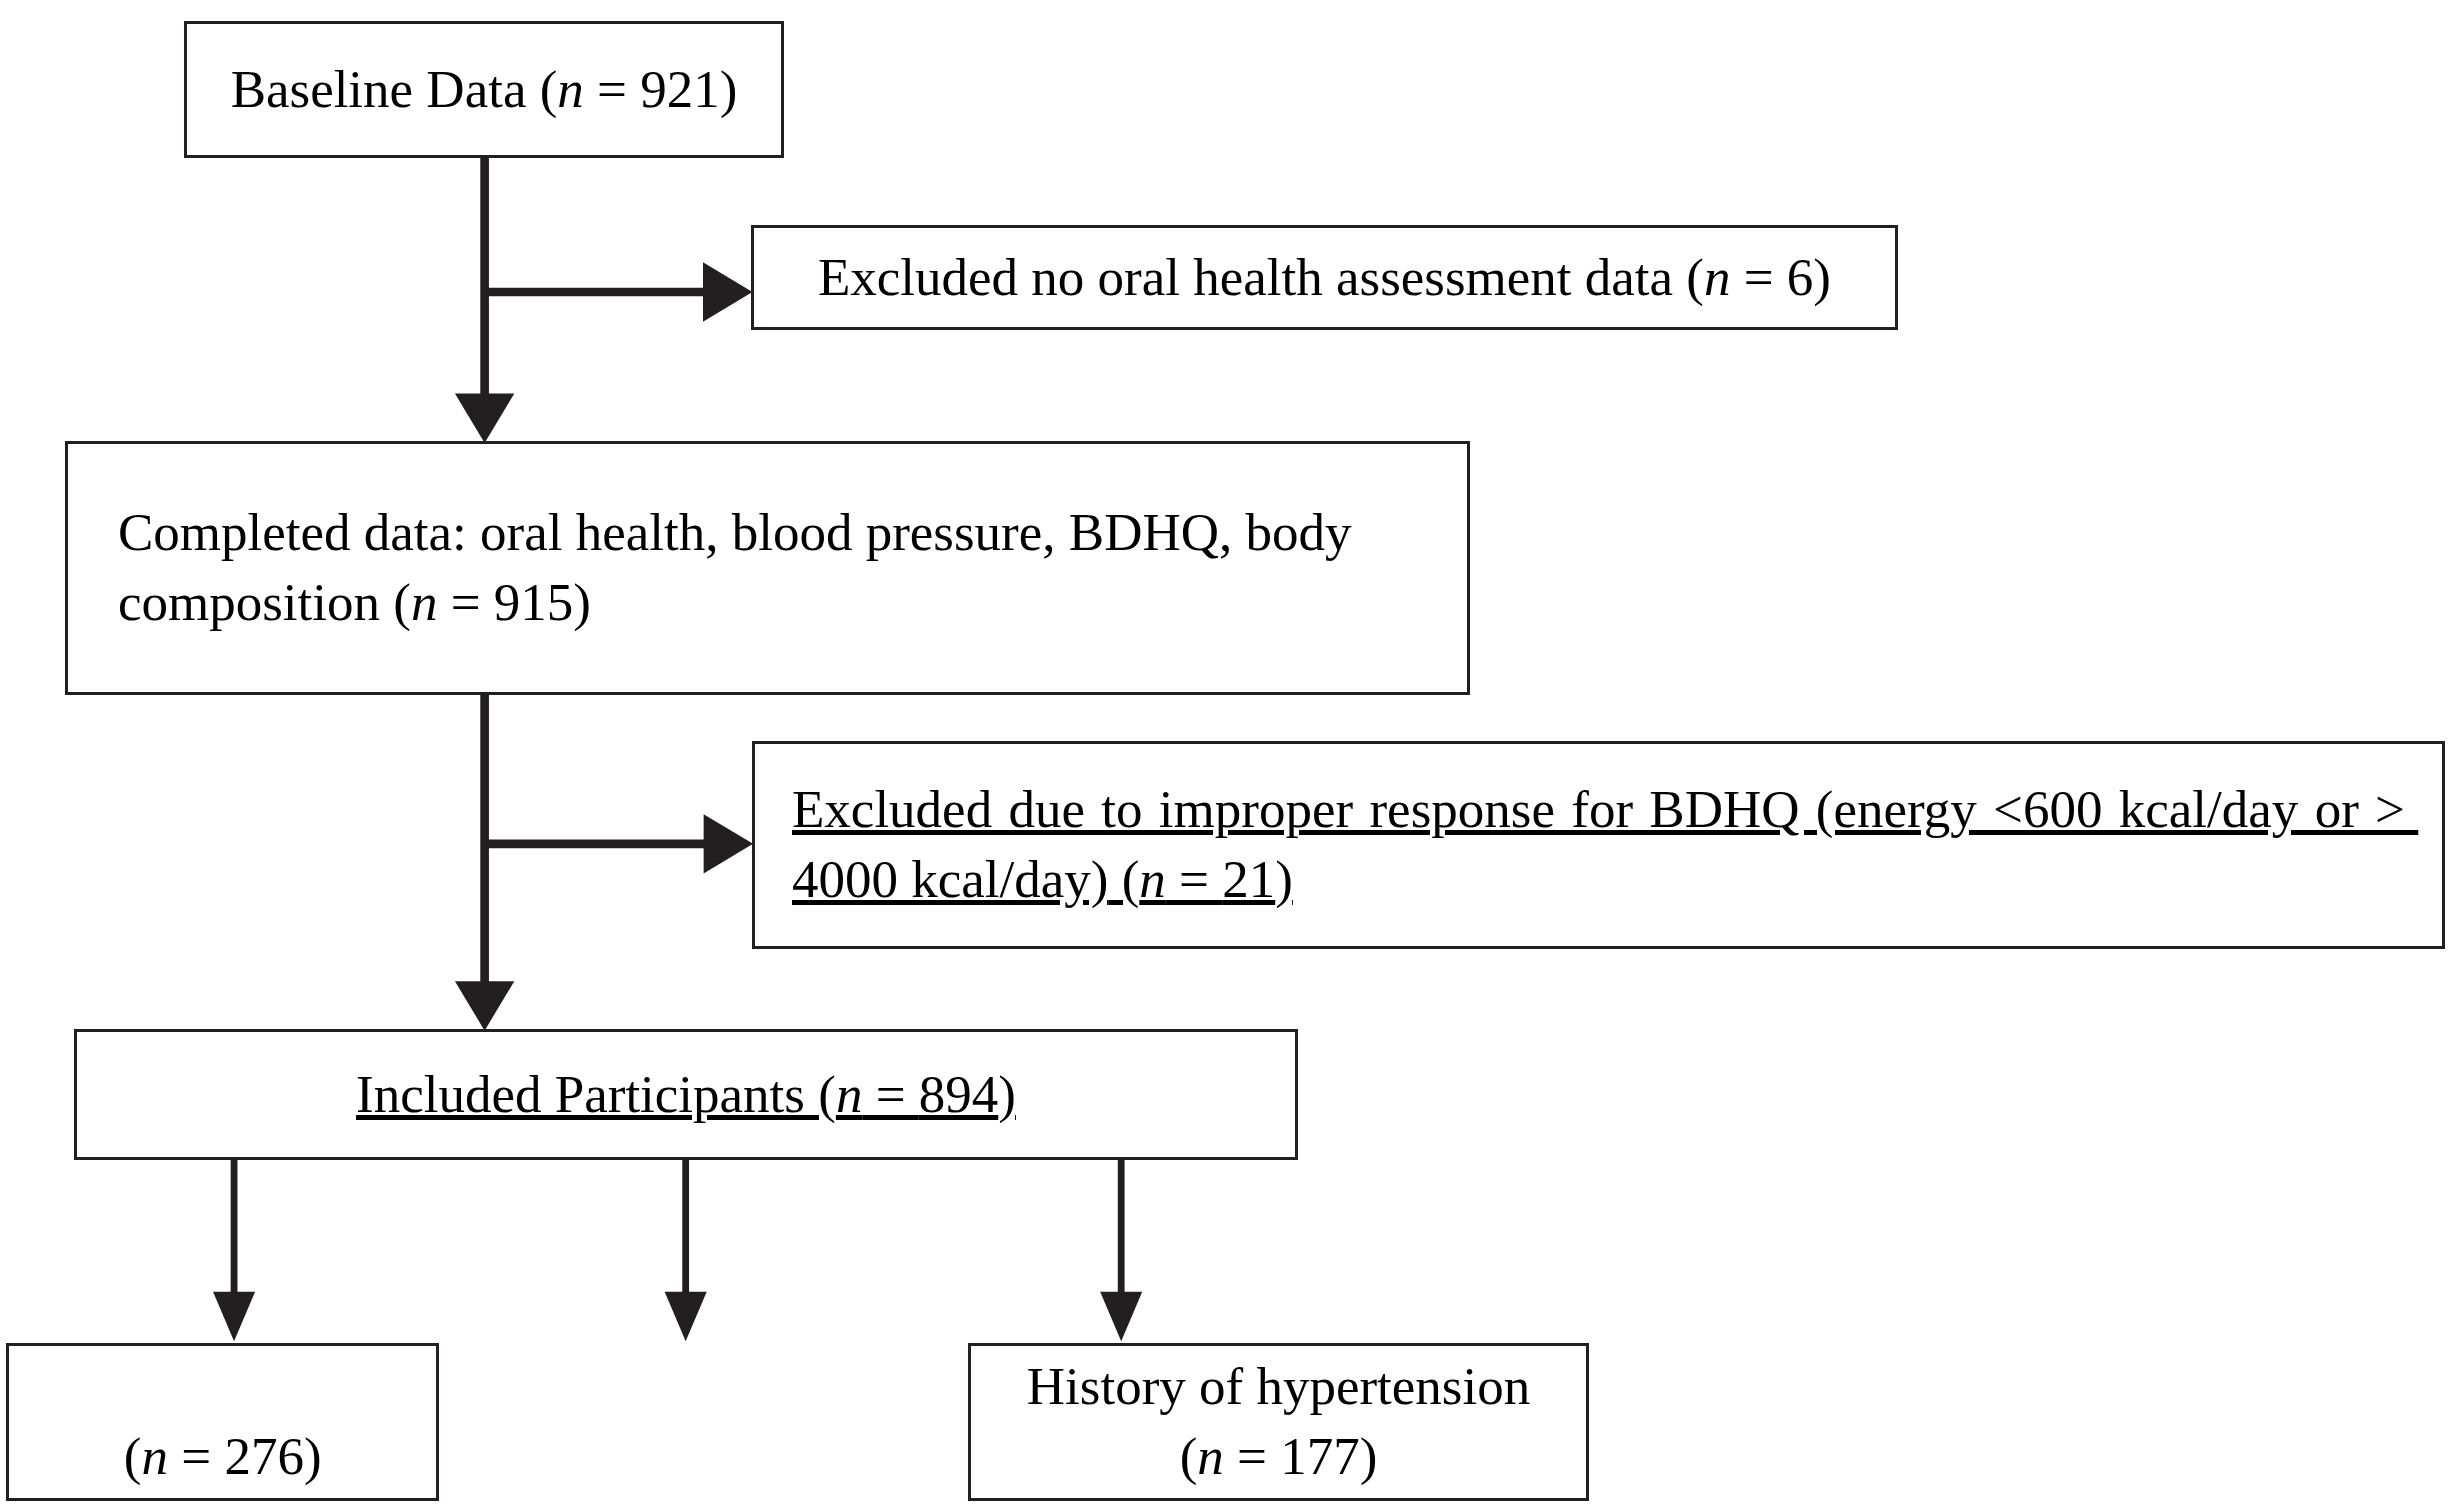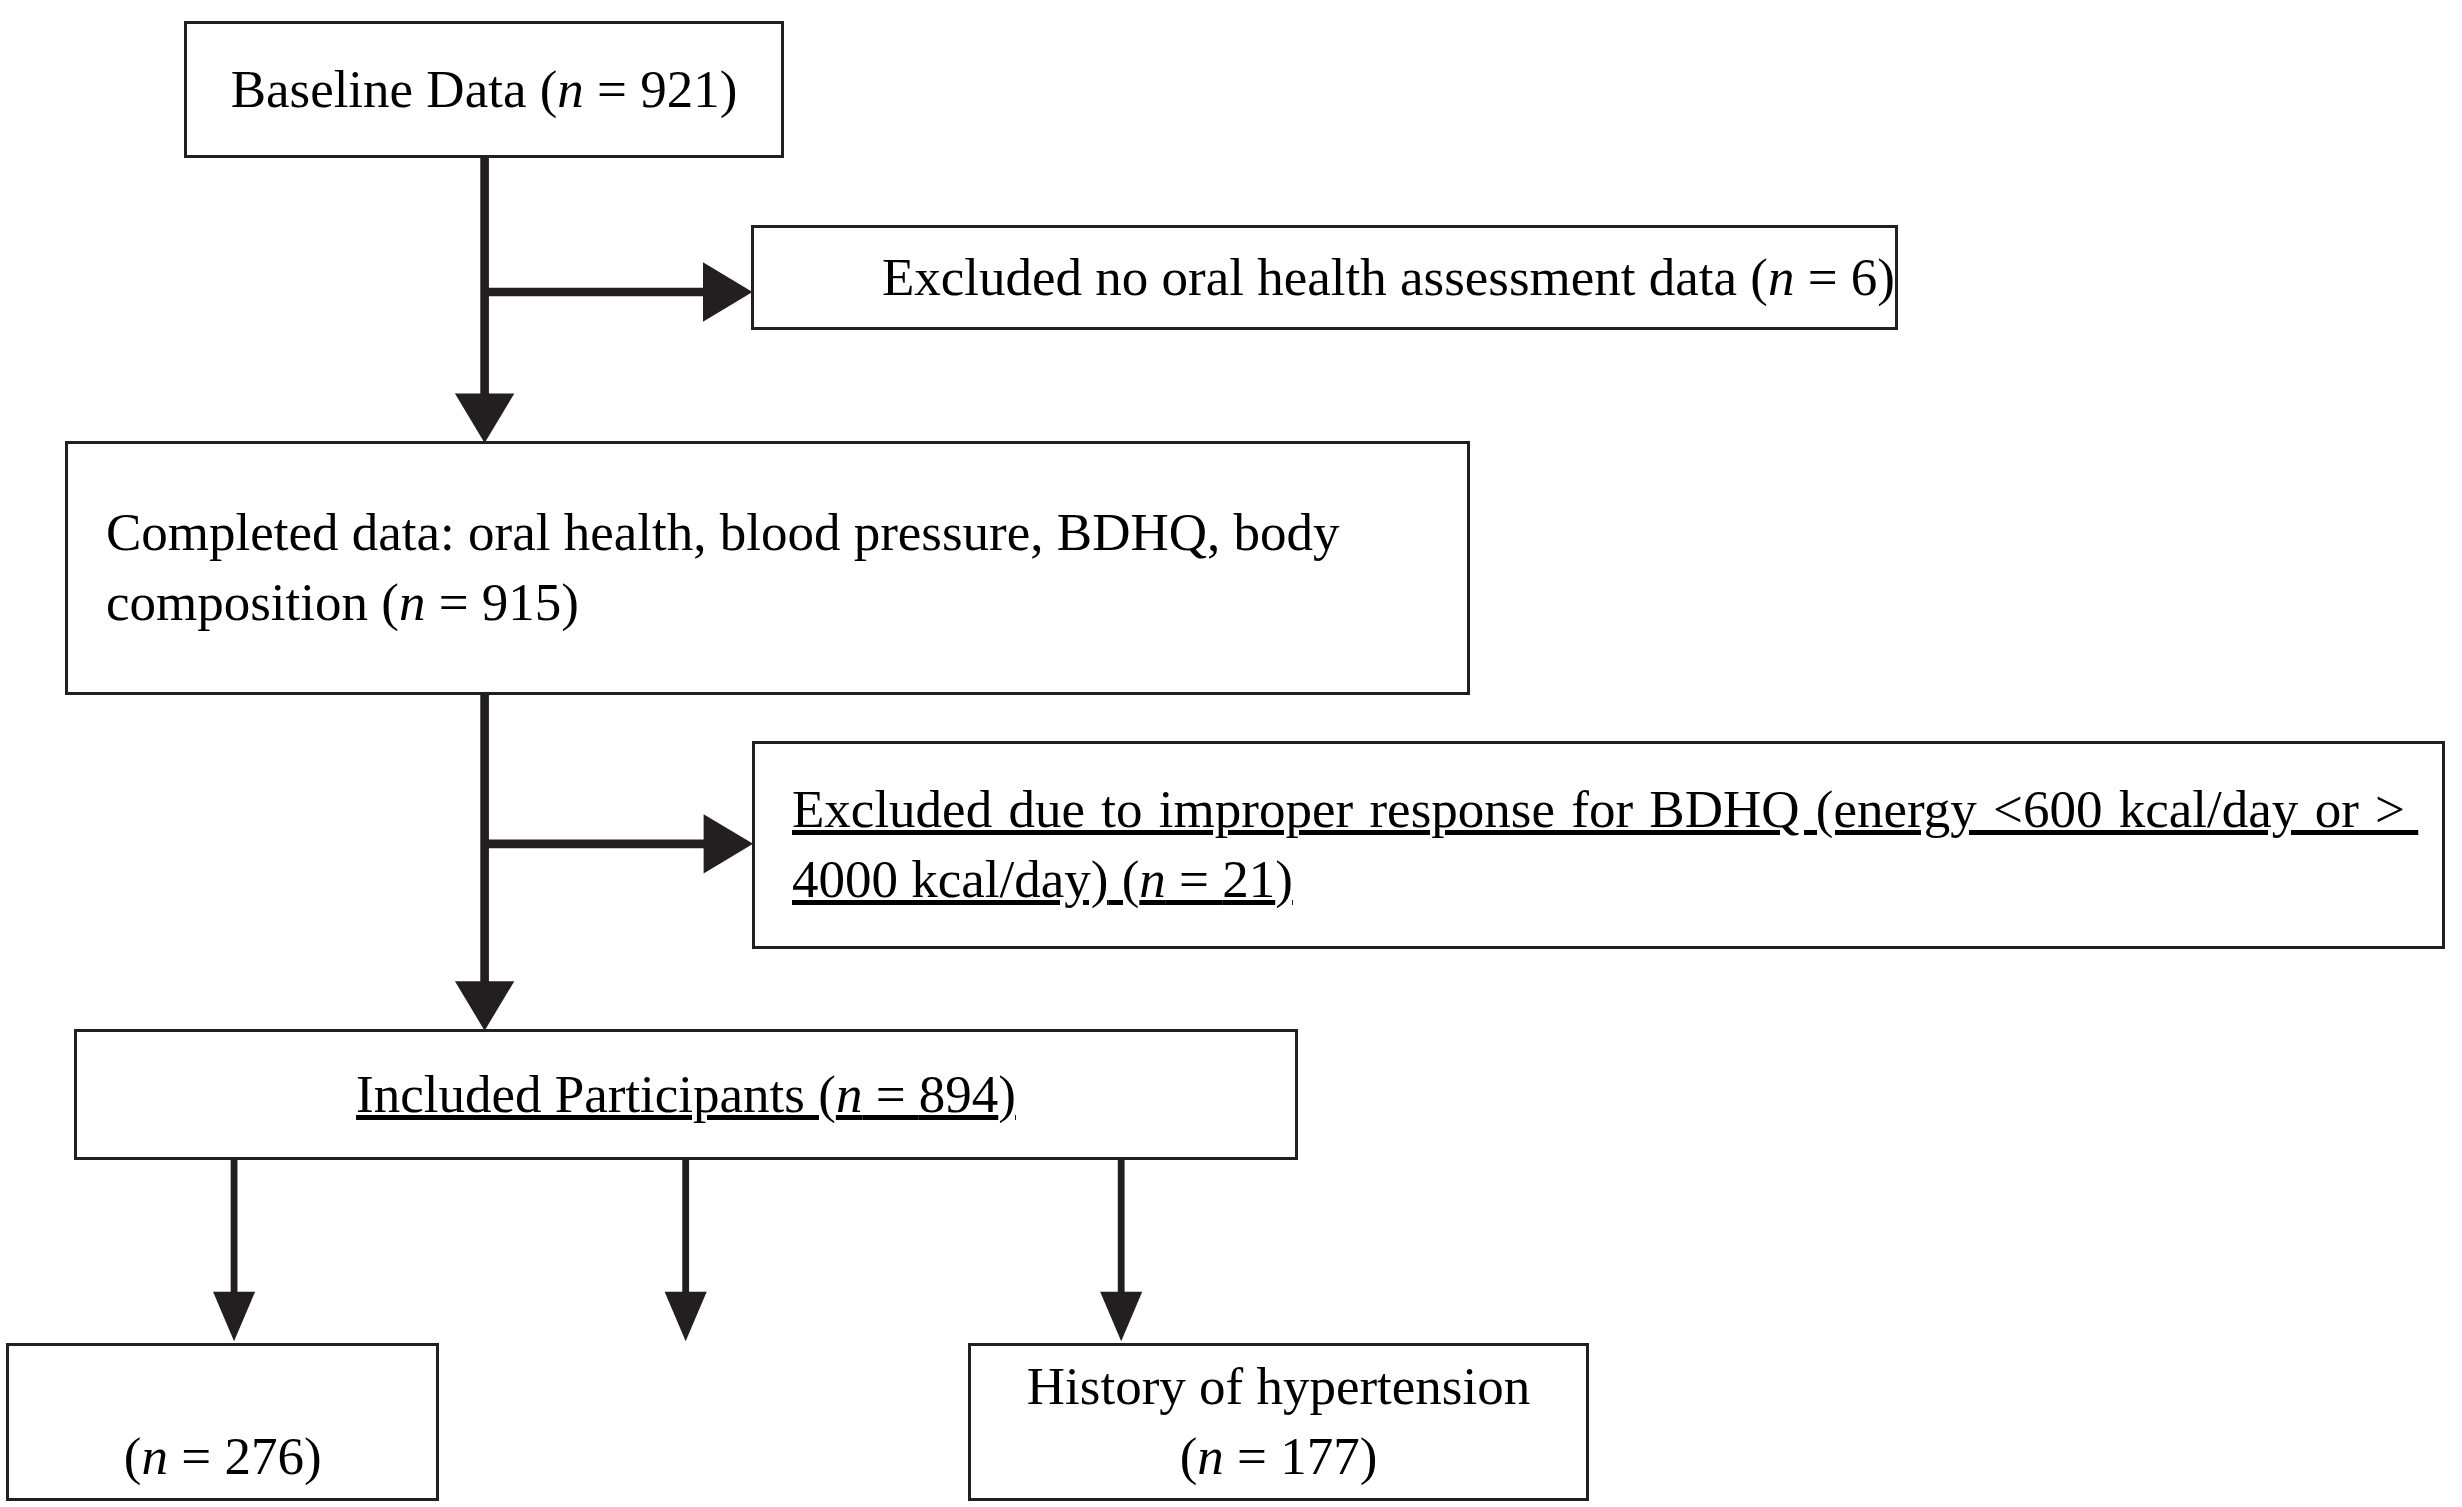--- a/index.html
+++ b/index.html
@@ -27,21 +27,21 @@
     display: flex;
     flex-direction: column;
     justify-content: center;
   }
   .node .txt {
     font-size: 53px;
     line-height: 1.32;
     white-space: pre-wrap;
   }
   .align-center .txt { text-align: center; }
-  .align-left   .txt { text-align: left; padding: 0 38px; }
+  .align-left   .txt { text-align: left; padding: 0 50px; }
   .align-just   .txt { text-align: justify; text-align-last: left; padding: 0 37px; }
 
   .ital { font-style: italic; }
 
   
   #wires {
     position: absolute;
     left: 0; top: 0;
     width: 2462px;
     height: 1507px;
@@ -86,21 +86,21 @@
     <g>
       <line x1="1812" y1="1875" x2="1812" y2="2108" stroke="#231f20" stroke-width="11"></line>
       <polygon points="1812,2168 1778,2088 1846,2088" fill="#231f20"></polygon>
     </g>
   </svg>
 
   <div class="node align-center" style="left:184px; top:21px; width:600px; height:137px;font-family:Liberation Serif, serif;">
     <div class="txt"><span>Baseline Data</span> (<span class="ital">n</span> = <span>921</span>)</div>
   </div>
 
-  <div class="node align-center" style="left:751px; top:225px; width:1147px; height:105px;align-items:flex-end;">
+  <div class="node align-center" style="left:751px; top:225px; width:1147px; height:105px;">
     <div class="txt"><span>Excluded no oral health assessment data</span> (<span class="ital">n</span> = <span>6</span>)</div>
   </div>
 
   <div class="node align-left" style="left:65px; top:441px; width:1405px; height:254px;">
     <div class="txt"><span>Completed data: oral health, blood pressure, BDHQ, body composition</span> (<span class="ital">n</span> = <span>915</span>)</div>
   </div>
 
   <div class="node align-just" style="left:752px; top:741px; width:1693px; height:208px;text-decoration:underline;">
     <div class="txt"><span>Excluded due to improper response for BDHQ (energy &lt;600 kcal/day or &gt; 4000 kcal/day)</span> (<span class="ital">n</span> = <span>21</span>)</div>
   </div>

